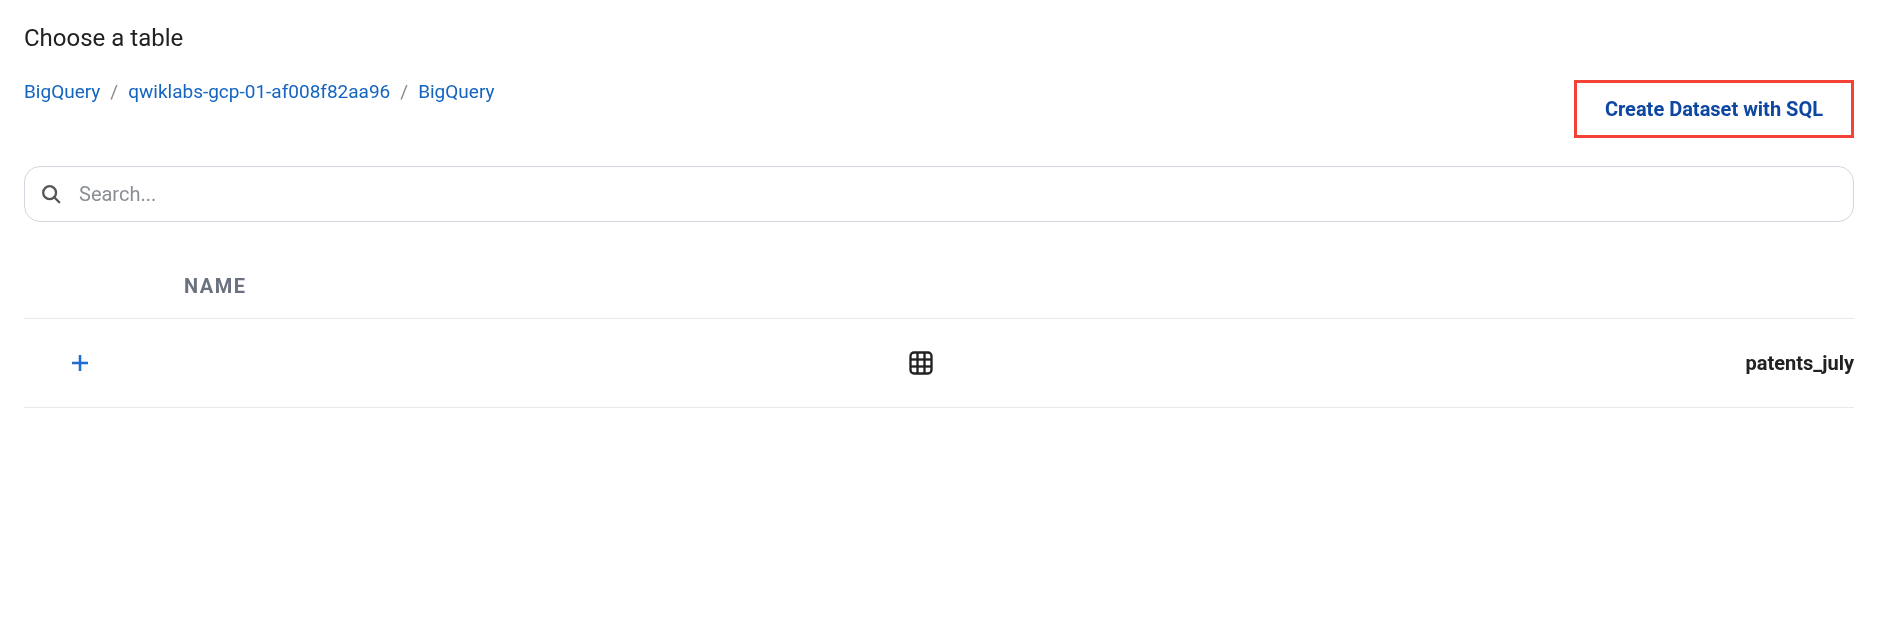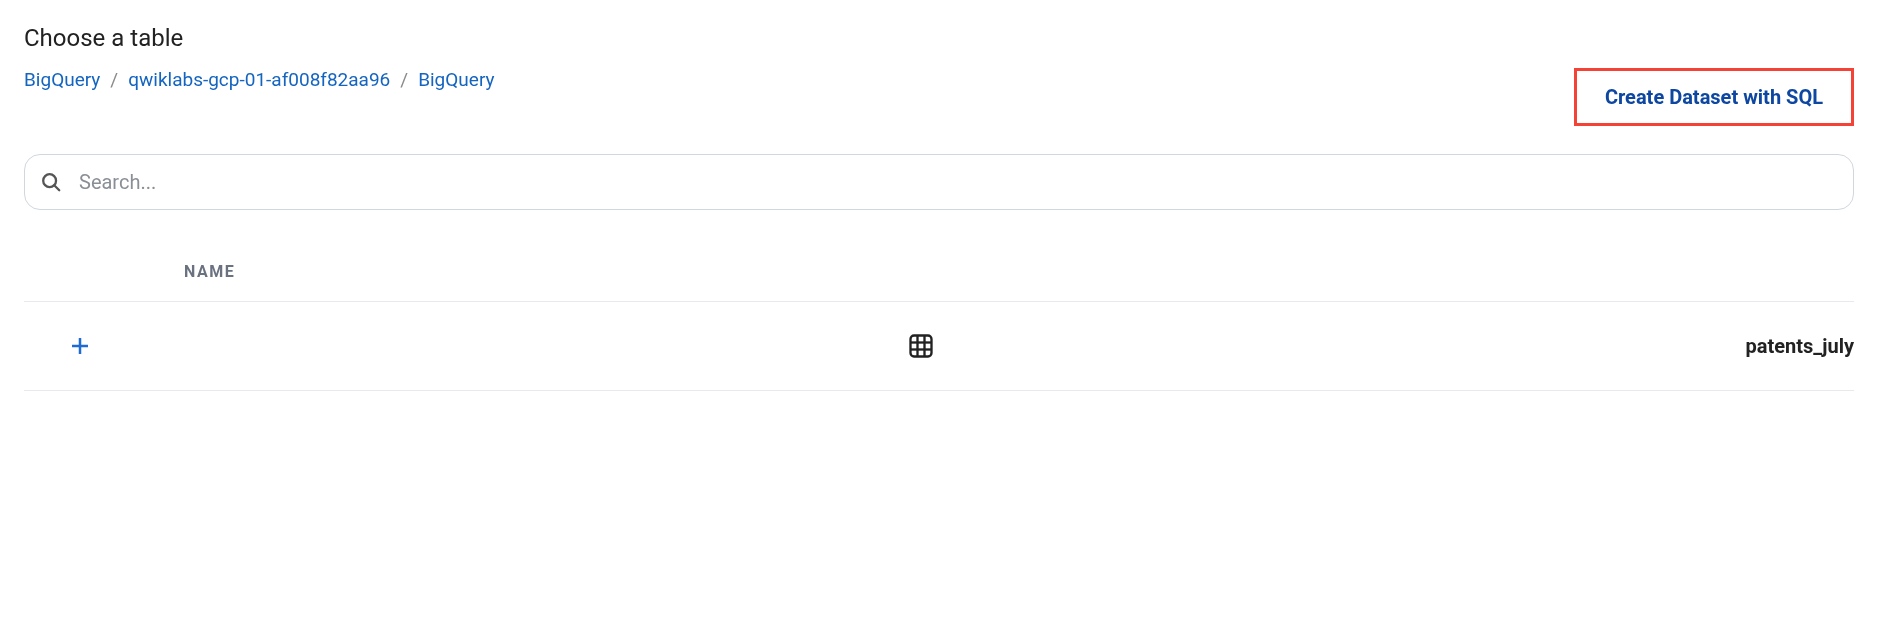--- a/index.html
+++ b/index.html
@@ -10,21 +10,21 @@
     body {
       font-family: -apple-system, BlinkMacSystemFont, "Segoe UI", Roboto, "Helvetica Neue", Arial, sans-serif;
       background: #ffffff;
       padding: 24px;
       width: 1878px;
     }
     .page-title {
       font-size: 24px;
       font-weight: 400;
       color: #222222;
-      margin-bottom: 16px;
+      margin-bottom: 28px;
     }
     .header-row {
       display: flex;
       justify-content: space-between;
       align-items: flex-start;
       margin-bottom: 28px;
     }
     .breadcrumb {
       display: flex;
       align-items: center;
@@ -83,21 +83,21 @@
       color: #8a8f96;
     }
     .table-container {
       width: 100%;
     }
     .table-header {
       padding: 20px 0 20px 160px;
       border-bottom: 1px solid #e8e8ee;
     }
     .col-header {
-      font-size: 16px;
+      font-size: 20px;
       font-weight: 700;
       color: #6a7280;
       letter-spacing: 1.5px;
     }
     .table-row {
       display: flex;
       align-items: center;
       padding: 28px 0 28px 40px;
       border-bottom: 1px solid #e8e8ee;
       justify-content: space-between;

